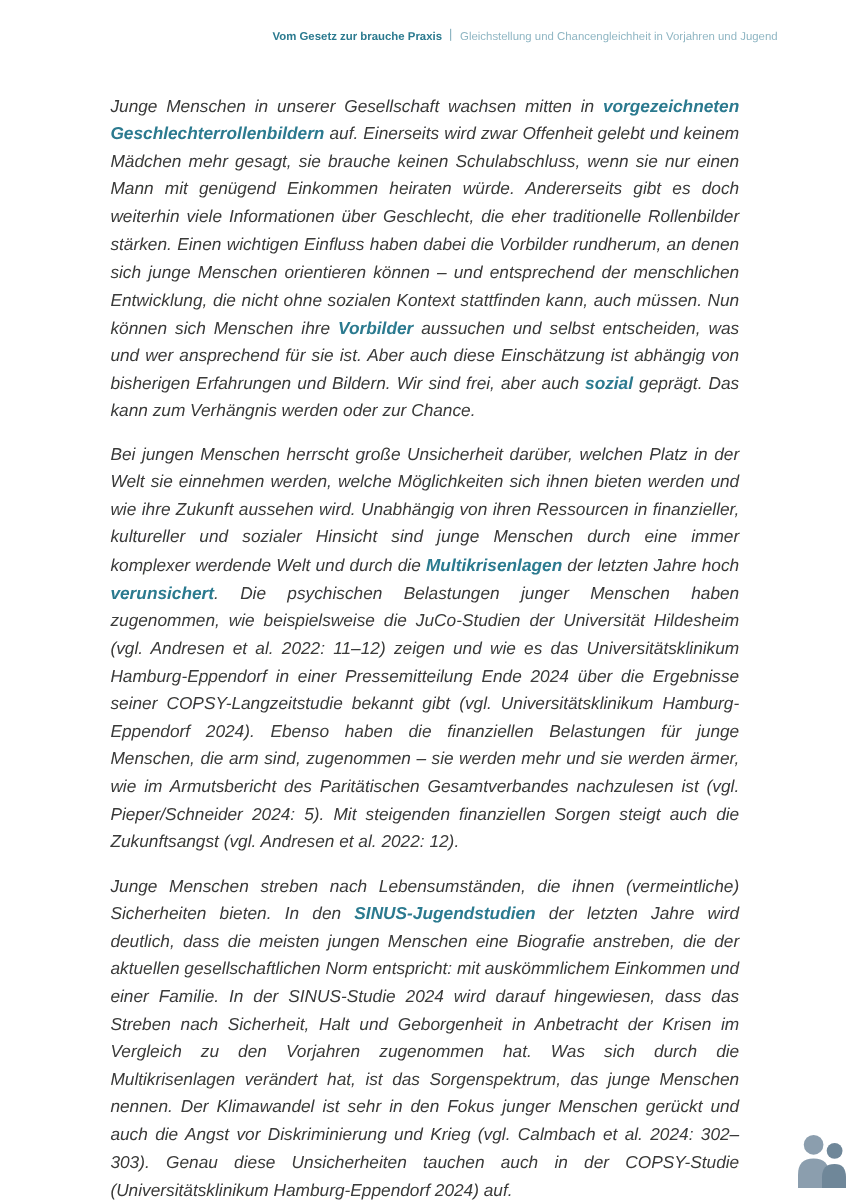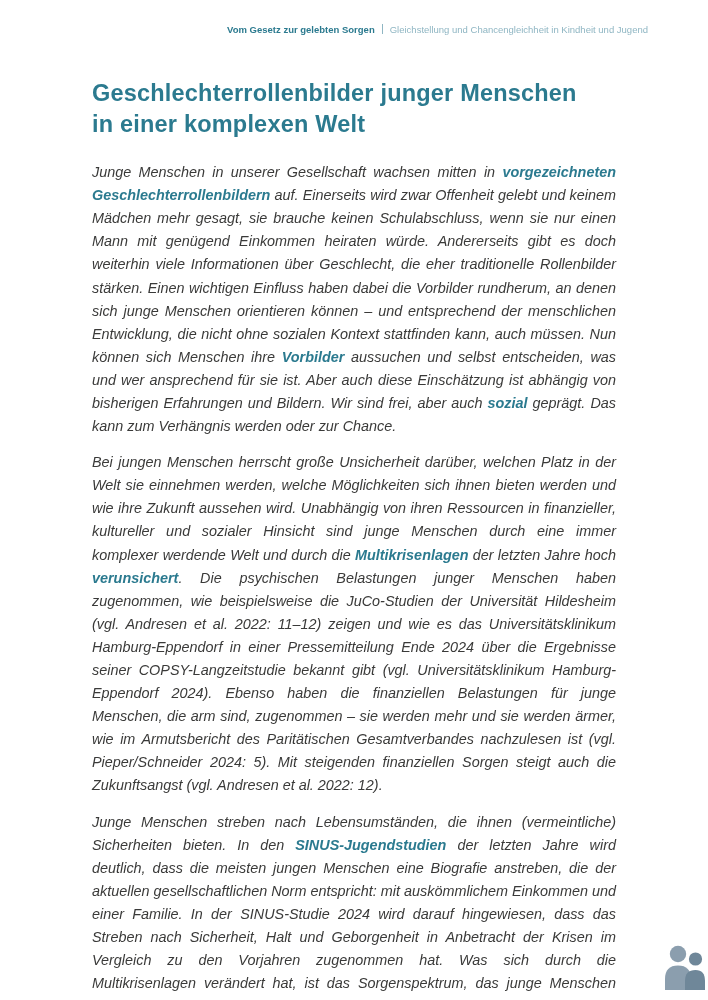--- a/index.html
+++ b/index.html
@@ -85,25 +85,24 @@
   }
   .person-back{fill:var(--icon-back);}
   .person-front{fill:var(--icon-front);}
 </style>
 </head>
 <body>
 
 <div class="page">
 
   <header class="running-head">
-    <span class="rh-left">Vom Gesetz zur gelebten Sorgen</span><span class="rh-sep"></span><span class="rh-right">Gleichstellung und Chancengleichheit in Kindheit und Jugend</span>
+    <span class="rh-left">Vom Gesetz zur brauche Praxis</span><span class="rh-sep"></span><span class="rh-right">Gleichstellung und Chancengleichheit in Vorjahren und Jugend</span>
   </header>
 
   <main class="content">
-    <h1 class="title"><span>Geschlechterrollenbilder junger Menschen</span><br><span>in einer komplexen Welt</span></h1>
     <div id="paragraphs">
         <p class="body-par"><span>Junge Menschen in unserer Gesellschaft wachsen mitten in </span><span class="hl">vorgezeichneten Geschlechter­rollenbildern</span><span> auf. Einerseits wird zwar Offenheit gelebt und keinem Mädchen mehr gesagt, sie brauche keinen Schulabschluss, wenn sie nur einen Mann mit genügend Ein­kommen heiraten würde. Andererseits gibt es doch weiterhin viele Informationen über Geschlecht, die eher traditionelle Rollenbilder stärken. Einen wichtigen Einfluss haben dabei die Vorbilder rundherum, an denen sich junge Menschen orientieren können – und entsprechend der menschlichen Entwicklung, die nicht ohne sozialen Kontext stattfinden kann, auch müssen. Nun können sich Menschen ihre </span><span class="hl">Vorbilder</span><span> aussuchen und selbst entscheiden, was und wer ansprechend für sie ist. Aber auch diese Einschätzung ist ab­hängig von bisherigen Erfahrungen und Bildern. Wir sind frei, aber auch </span><span class="hl">sozial</span><span> geprägt. Das kann zum Verhängnis werden oder zur Chance.</span></p>
         <p class="body-par"><span>Bei jungen Menschen herrscht große Unsicherheit darüber, welchen Platz in der Welt sie einnehmen werden, welche Möglichkeiten sich ihnen bieten werden und wie ihre Zu­kunft aussehen wird. Unabhängig von ihren Ressourcen in finanzieller, kultureller und sozialer Hinsicht sind junge Menschen durch eine immer komplexer werdende Welt und durch die </span><span class="hl">Multikrisenlagen</span><span> der letzten Jahre hoch </span><span class="hl">verunsichert</span><span>. Die psychischen Be­lastungen junger Menschen haben zugenommen, wie beispielsweise die JuCo-Studien der Universität Hildesheim (vgl. Andresen et al. 2022: 11–12) zeigen und wie es das Uni­versitätsklinikum Hamburg-Eppendorf in einer Pressemitteilung Ende 2024 über die Er­gebnisse seiner COPSY-Langzeitstudie bekannt gibt (vgl. Universitätsklinikum Hamburg-Eppendorf 2024). Ebenso haben die finanziellen Belastungen für junge Menschen, die arm sind, zugenommen – sie werden mehr und sie werden ärmer, wie im Armutsbericht des Paritätischen Gesamtverbandes nachzulesen ist (vgl. Pieper/Schneider 2024: 5). Mit steigenden finanziellen Sorgen steigt auch die Zukunftsangst (vgl. Andresen et al. 2022: 12).</span></p>
         <p class="body-par"><span>Junge Menschen streben nach Lebensumständen, die ihnen (vermeintliche) Sicherheiten bieten. In den </span><span class="hl">SINUS-Jugendstudien</span><span> der letzten Jahre wird deutlich, dass die meisten jungen Menschen eine Biografie anstreben, die der aktuellen gesellschaftlichen Norm entspricht: mit auskömmlichem Einkommen und einer Familie. In der SINUS-Studie 2024 wird darauf hingewiesen, dass das Streben nach Sicherheit, Halt und Geborgenheit in Anbetracht der Krisen im Vergleich zu den Vorjahren zugenommen hat. Was sich durch die Multikrisenlagen verändert hat, ist das Sorgenspektrum, das junge Menschen nennen. Der Klimawandel ist sehr in den Fokus junger Menschen gerückt und auch die Angst vor Diskriminierung und Krieg (vgl. Calmbach et al. 2024: 302–303). Genau diese Unsicher­heiten tauchen auch in der COPSY-Studie (Universitätsklinikum Hamburg-Eppendorf 2024) auf.</span></p>
       </div>
   </main>
 
 
   <span class="people-icon">
     <svg width="40" height="46" viewBox="0 0 40 46" aria-hidden="true">

